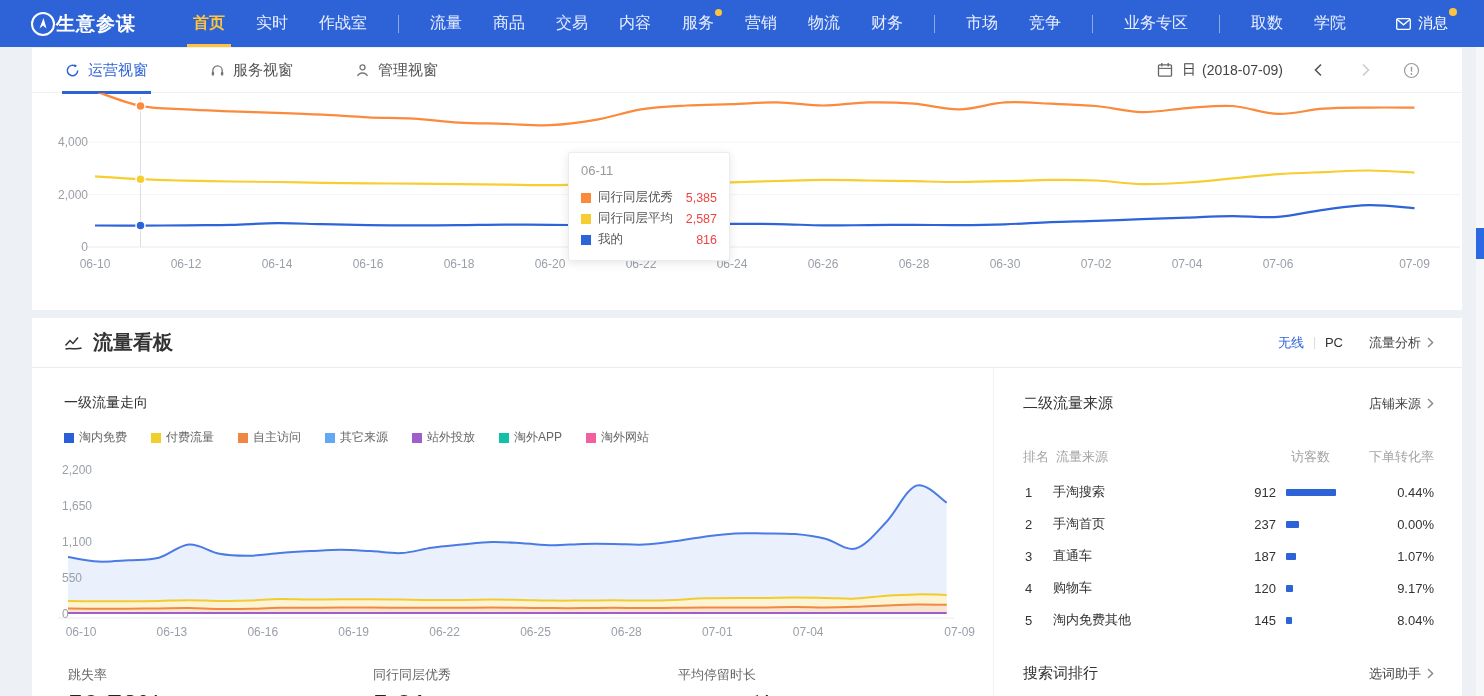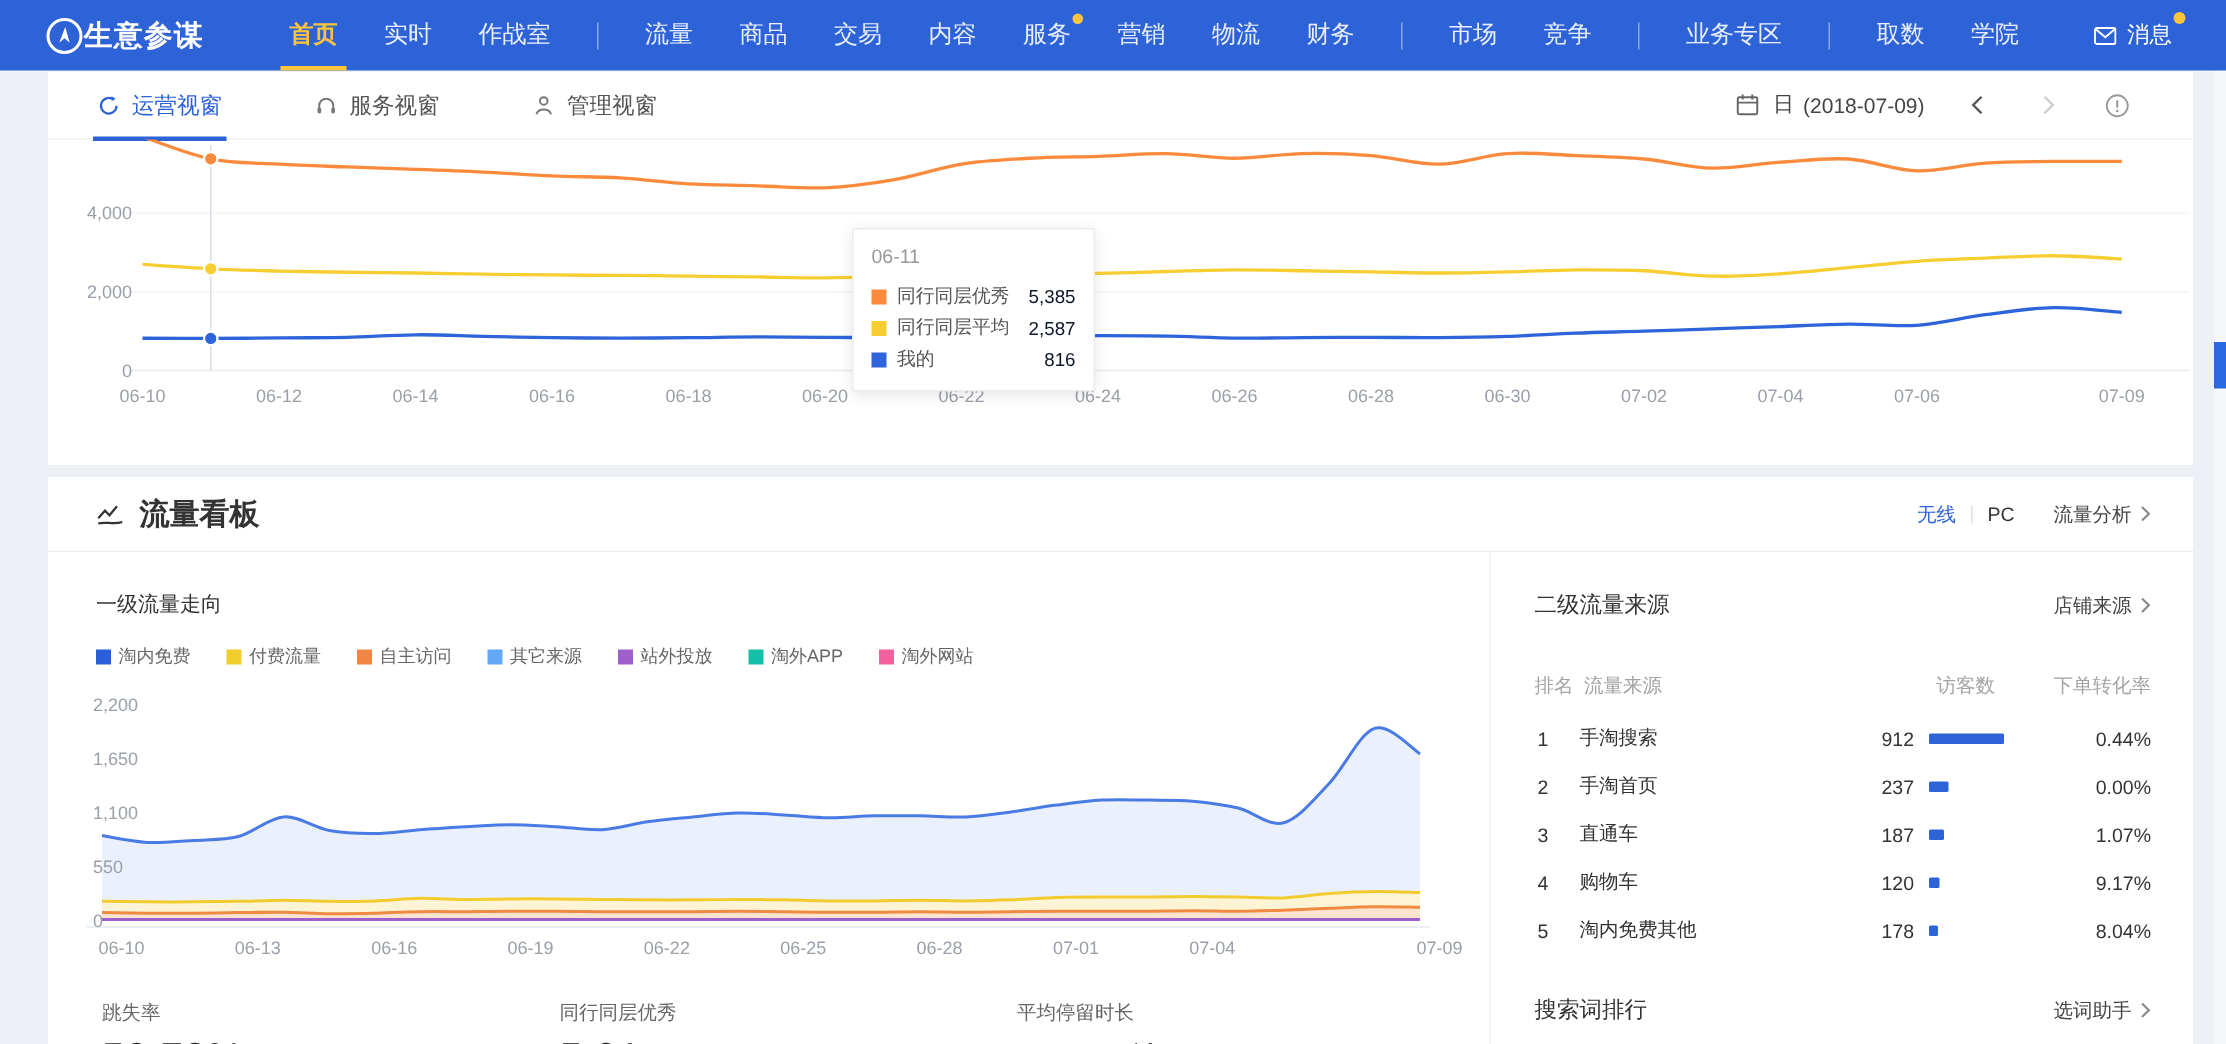--- a/index.html
+++ b/index.html
@@ -36,21 +36,21 @@
   .db-arrow.next{margin-left:38px;}
   .db-info{display:flex;margin-left:32px;cursor:pointer;}
   
   #chart1{position:absolute;left:0;top:45px;}
   .tooltip{position:absolute;left:536px;top:104px;width:162px;background:#fff;border:1px solid #ECECEC;
            box-shadow:0 2px 10px rgba(0,0,0,.10);border-radius:2px;padding:10px 12px;box-sizing:border-box;z-index:5;}
   .tt-title{font-size:13px;color:#999;margin-bottom:9px;}
   .tt-row{display:flex;align-items:center;height:21px;font-size:12.5px;}
   .tt-sq{width:10px;height:10px;margin-right:7px;flex:none;}
   .tt-name{color:#555;flex:1;}
-  .tt-val{color:#0f172a;padding-left:12px;}
+  .tt-val{color:#ef4444;padding-left:12px;}
   
   .kb-header{height:50px;display:flex;align-items:center;padding:0 28px 0 32px;border-bottom:1px solid #EDEDED;box-sizing:border-box;}
   .kb-icon{display:flex;color:#333;}
   .kb-title{font-size:20px;color:#333;font-weight:bold;margin-left:10px;}
   .kb-right{margin-left:auto;display:flex;align-items:center;font-size:13px;}
   .kb-toggle{color:#333;cursor:pointer;}
   .kb-toggle.active{color:#2E63D8;}
   .kb-sep{width:1px;height:12px;background:#DDD;margin:0 10px;}
   .kb-link{display:flex;align-items:center;gap:6px;margin-left:26px;color:#444;cursor:pointer;}
   
@@ -428,21 +428,21 @@
             <span class="sr-name">购物车</span>
             <span class="sr-vis">120</span>
             <span class="sr-barwrap">
               <span class="sr-bar" style="width: 7px;"></span>
             </span>
             <span class="sr-conv">9.17%</span>
           </div>
           <div class="src-row">
             <span class="sr-rank">5</span>
             <span class="sr-name">淘内免费其他</span>
-            <span class="sr-vis">178</span>
+            <span class="sr-vis">145</span>
             <span class="sr-barwrap">
               <span class="sr-bar" style="width: 6px;"></span>
             </span>
             <span class="sr-conv">8.04%</span>
           </div>
         </div>
       <div class="rs-foot">
         <span class="rs-title">搜索词排行</span>
         <span class="rs-link">
           <span>选词助手</span>

